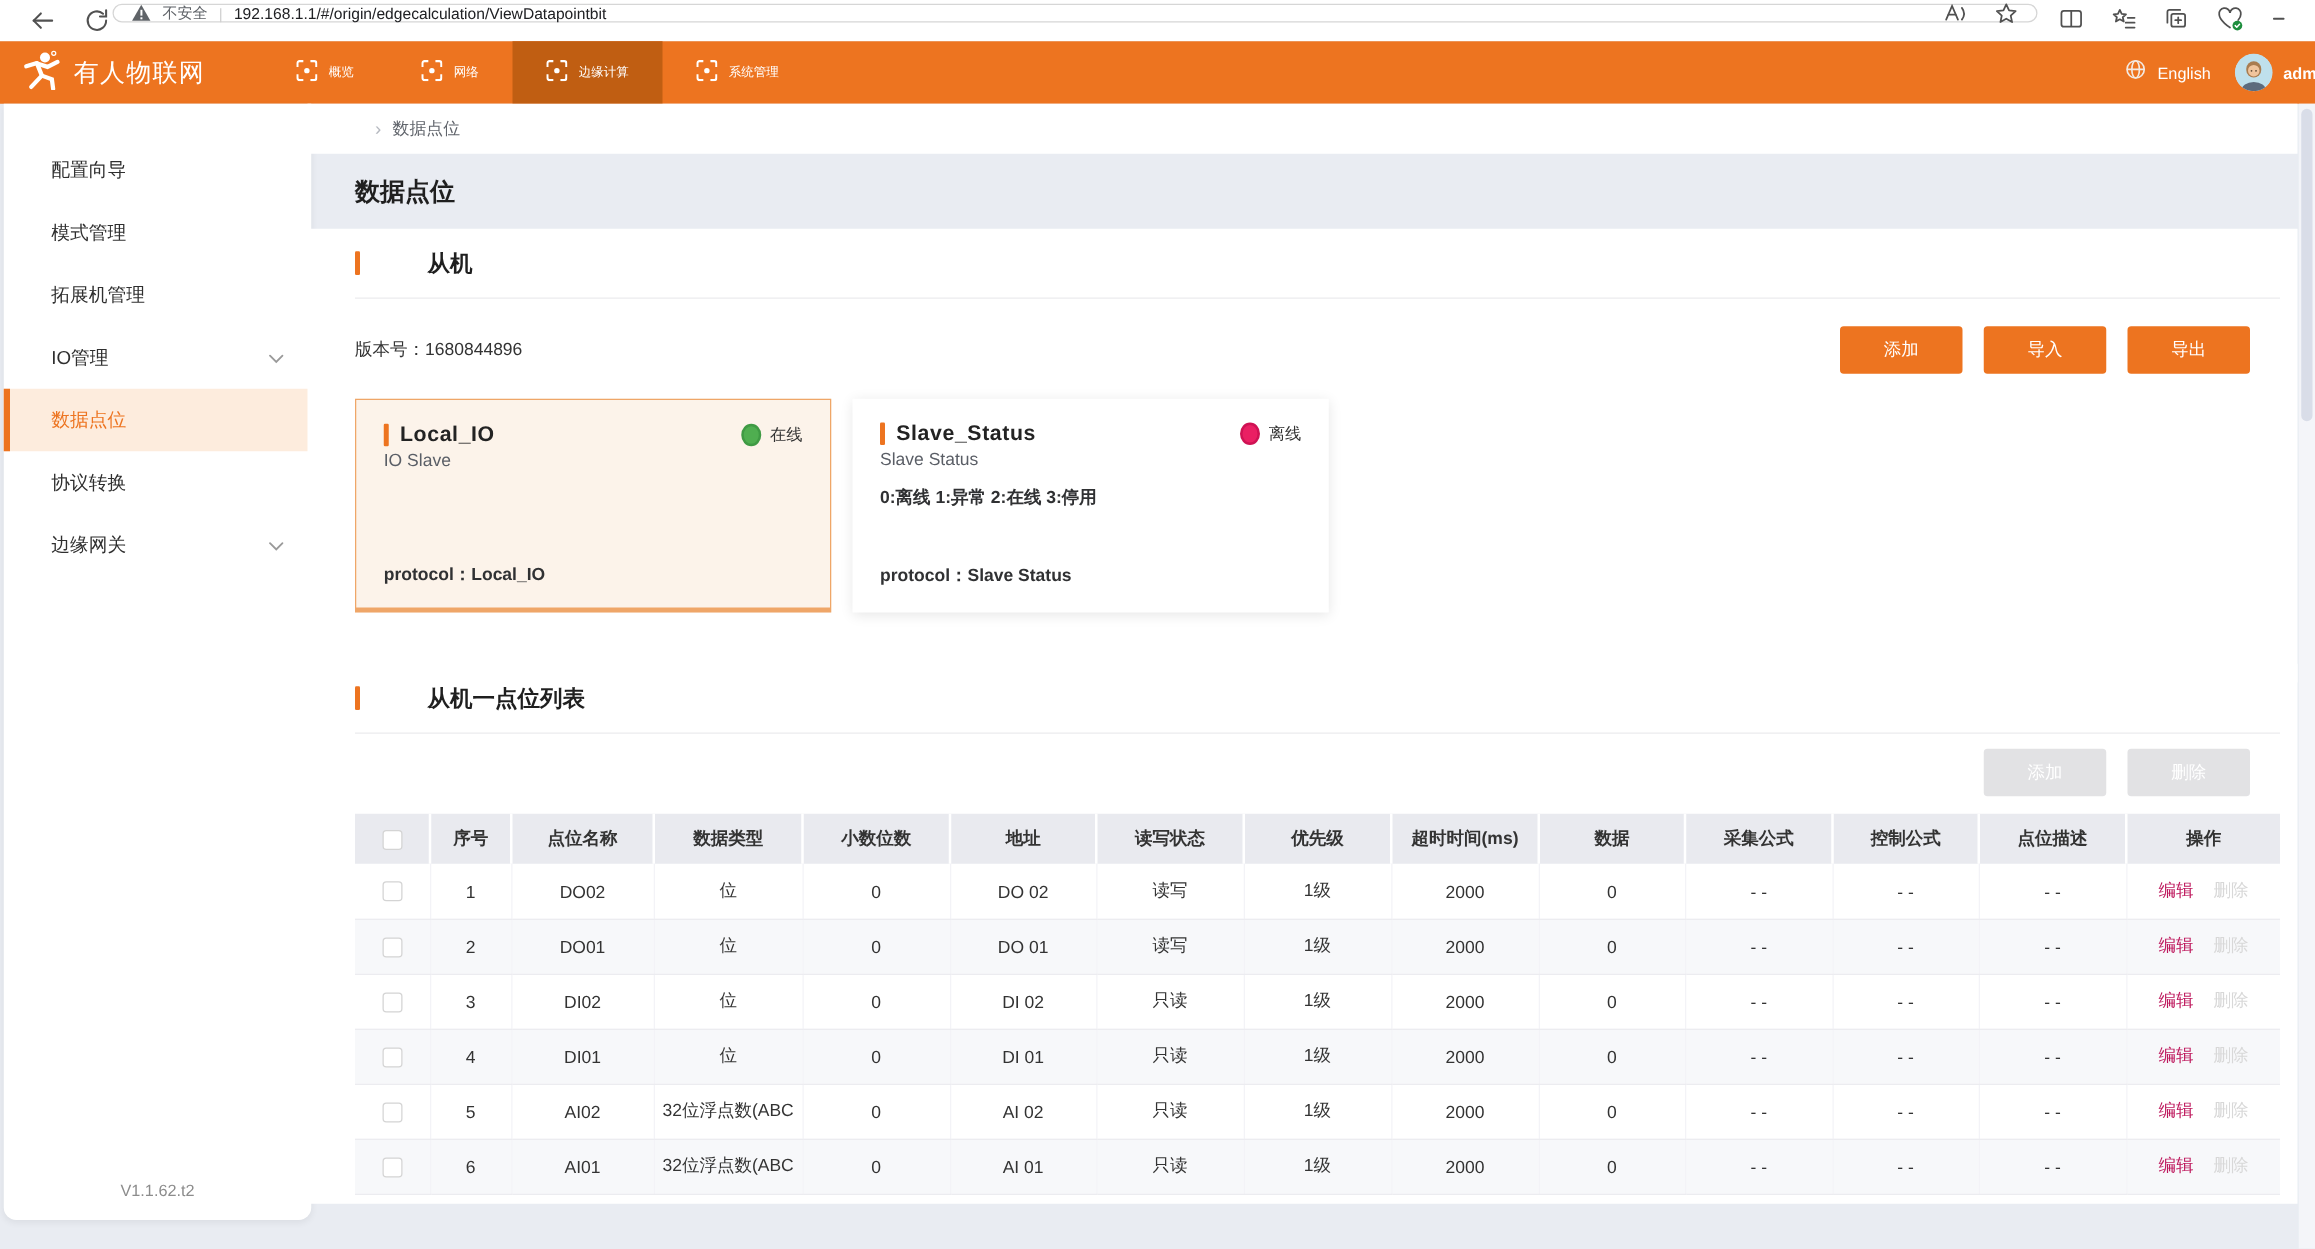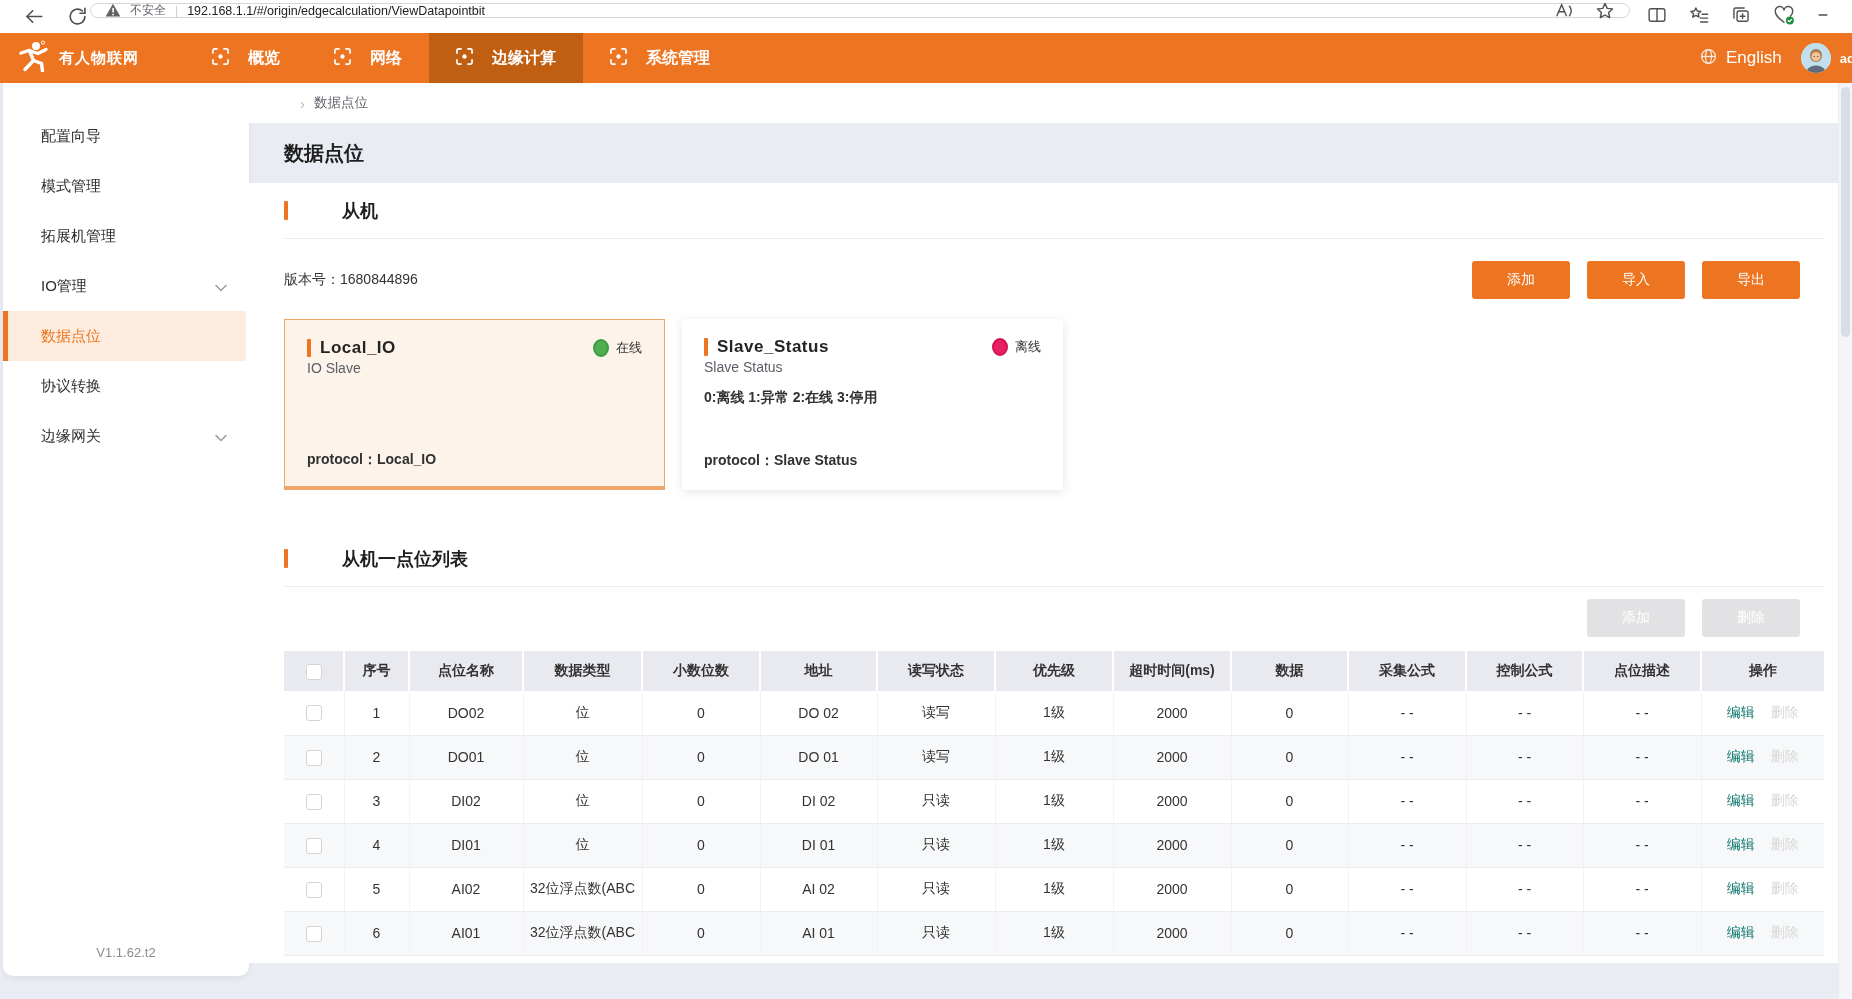--- a/index.html
+++ b/index.html
@@ -24,26 +24,26 @@
   .url-divider { color:#d0d0d0; font-size:12px; }
   .url-text { font-size:12.5px; color:#202124; }
   .pill-right { margin-left:auto; display:flex; align-items:center; gap:20px; }
   .chrome-right { position:absolute; left:1646px; top:4px; display:flex; align-items:center; gap:20px; }
   
   .navbar {
     position:absolute; top:33px; left:0; width:1852px; height:50px;
     background:#ed7420; display:flex; align-items:center; color:#fff;
   }
   .brand { display:flex; align-items:center; gap:9px; padding-left:16px; }
-  .brand-text { font-size:15px; font-weight:bold; letter-spacing:1px; }
+  .brand-text { font-size:20px; font-weight:normal; letter-spacing:1px; }
   .nav-menu { display:flex; margin-left:46px; height:50px; }
-  .nav-item { display:flex; align-items:center; gap:19px; padding:0 27px; height:50px; font-size:16px; font-weight:bold; cursor:pointer; }
+  .nav-item { display:flex; align-items:center; gap:9px; padding:0 27px; height:50px; font-size:10px; font-weight:normal; cursor:pointer; }
   .nav-item.active { background:#c05e12; }
   .nav-right { position:absolute; left:1700px; top:0; height:50px; display:flex; align-items:center; gap:9px; width:220px; }
-  .lang-label { font-size:17px; }
+  .lang-label { font-size:13px; }
   .avatar { width:30px; height:30px; border-radius:50%; overflow:hidden; background:#bfe0ec; margin-left:10px; flex:none; }
   .user-name { font-size:13px; font-weight:bold; white-space:nowrap; }
   
   .sidebar {
     position:absolute; left:3px; top:83px; width:246px; height:893px; background:#fff;
     border-radius:0 0 10px 10px; box-shadow:0 2px 6px rgba(0,0,0,0.06); padding-top:28px;
   }
   .side-item { height:50px; display:flex; align-items:center; padding:0 22px 0 33px; border-left:5px solid transparent; font-size:15px; color:#2f2f2f; cursor:pointer; }
   .side-item.active { background:#fdecdd; border-left-color:#ed7420; color:#ed7420; }
   .side-chevron { margin-left:auto; }
@@ -83,21 +83,21 @@
   .table-actions { display:flex; justify-content:flex-end; gap:17px; margin:12px 38px 0 0; }
   .btn-disabled { width:98px; height:38px; background:#e2e2e4; color:#fff; font-size:14px; border:none; border-radius:3px; font-family:inherit; }
   .table-wrap { margin:14px 14px 0 38px; }
   table { width:1540px; border-collapse:collapse; table-layout:fixed; font-size:14px; color:#333; }
   thead th { background:#e9eaef; height:40px; font-weight:bold; border-right:2px solid #fff; text-align:center; }
   thead th:last-child { border-right:none; }
   tbody td { height:44px; text-align:center; border-bottom:1px solid #ececf0; border-right:1px solid #f3f3f7; }
   tbody td:last-child { border-right:none; }
   tbody tr:nth-child(even) { background:#f7f8fa; }
   .checkbox { width:16px; height:16px; border:1px solid #d4d4d4; border-radius:3px; background:#fff; display:inline-block; vertical-align:middle; cursor:pointer; }
-  .link-edit { color:#0f766e; margin-right:16px; cursor:pointer; }
+  .link-edit { color:#be185d; margin-right:16px; cursor:pointer; }
   .link-del { color:#d8d8d8; cursor:pointer; }
   
   .scrollbar { position:absolute; right:0; top:83px; width:13px; height:916px; background:#f4f5f9; }
   .scroll-thumb { position:absolute; top:4px; left:2px; width:9px; height:250px; background:#d9dde8; border-radius:5px; }
 </style>
 </head>
 <body>
 
 <div class="chrome">
   <span class="icon-back">

